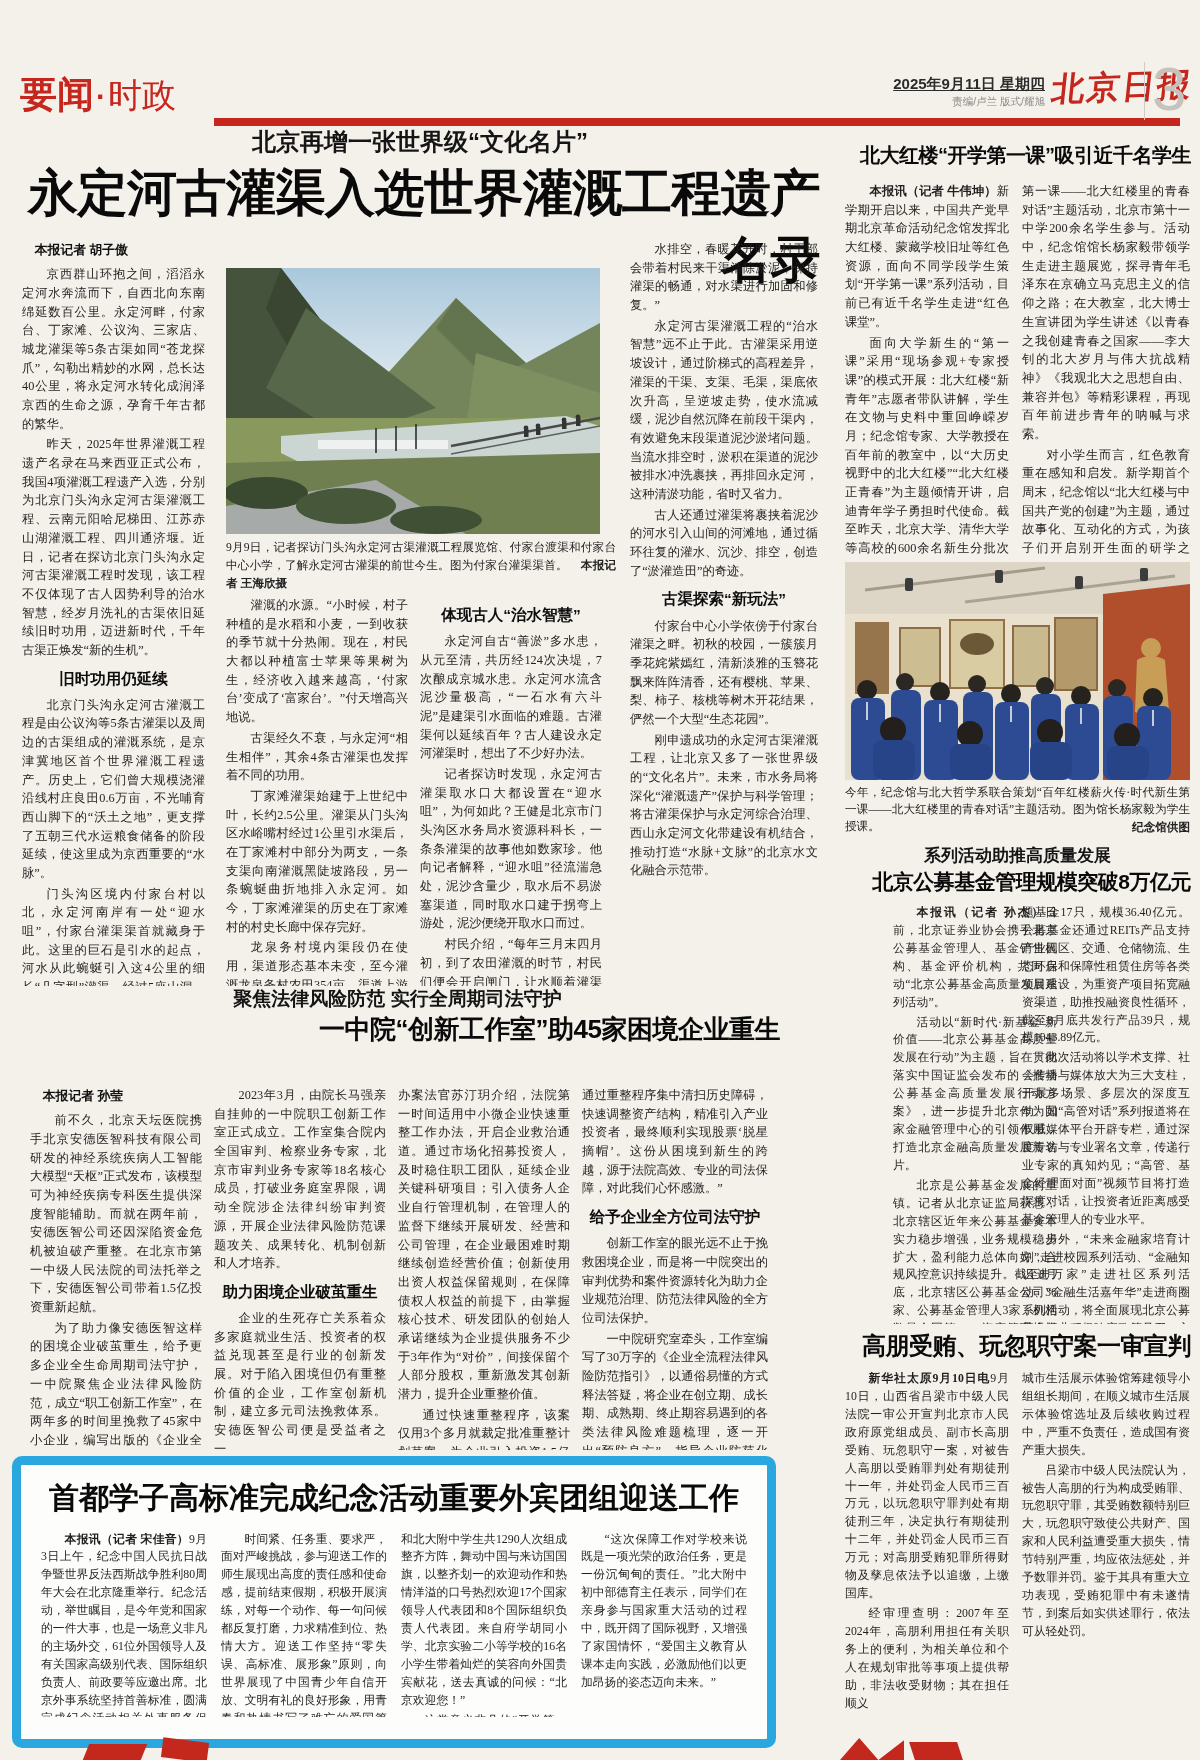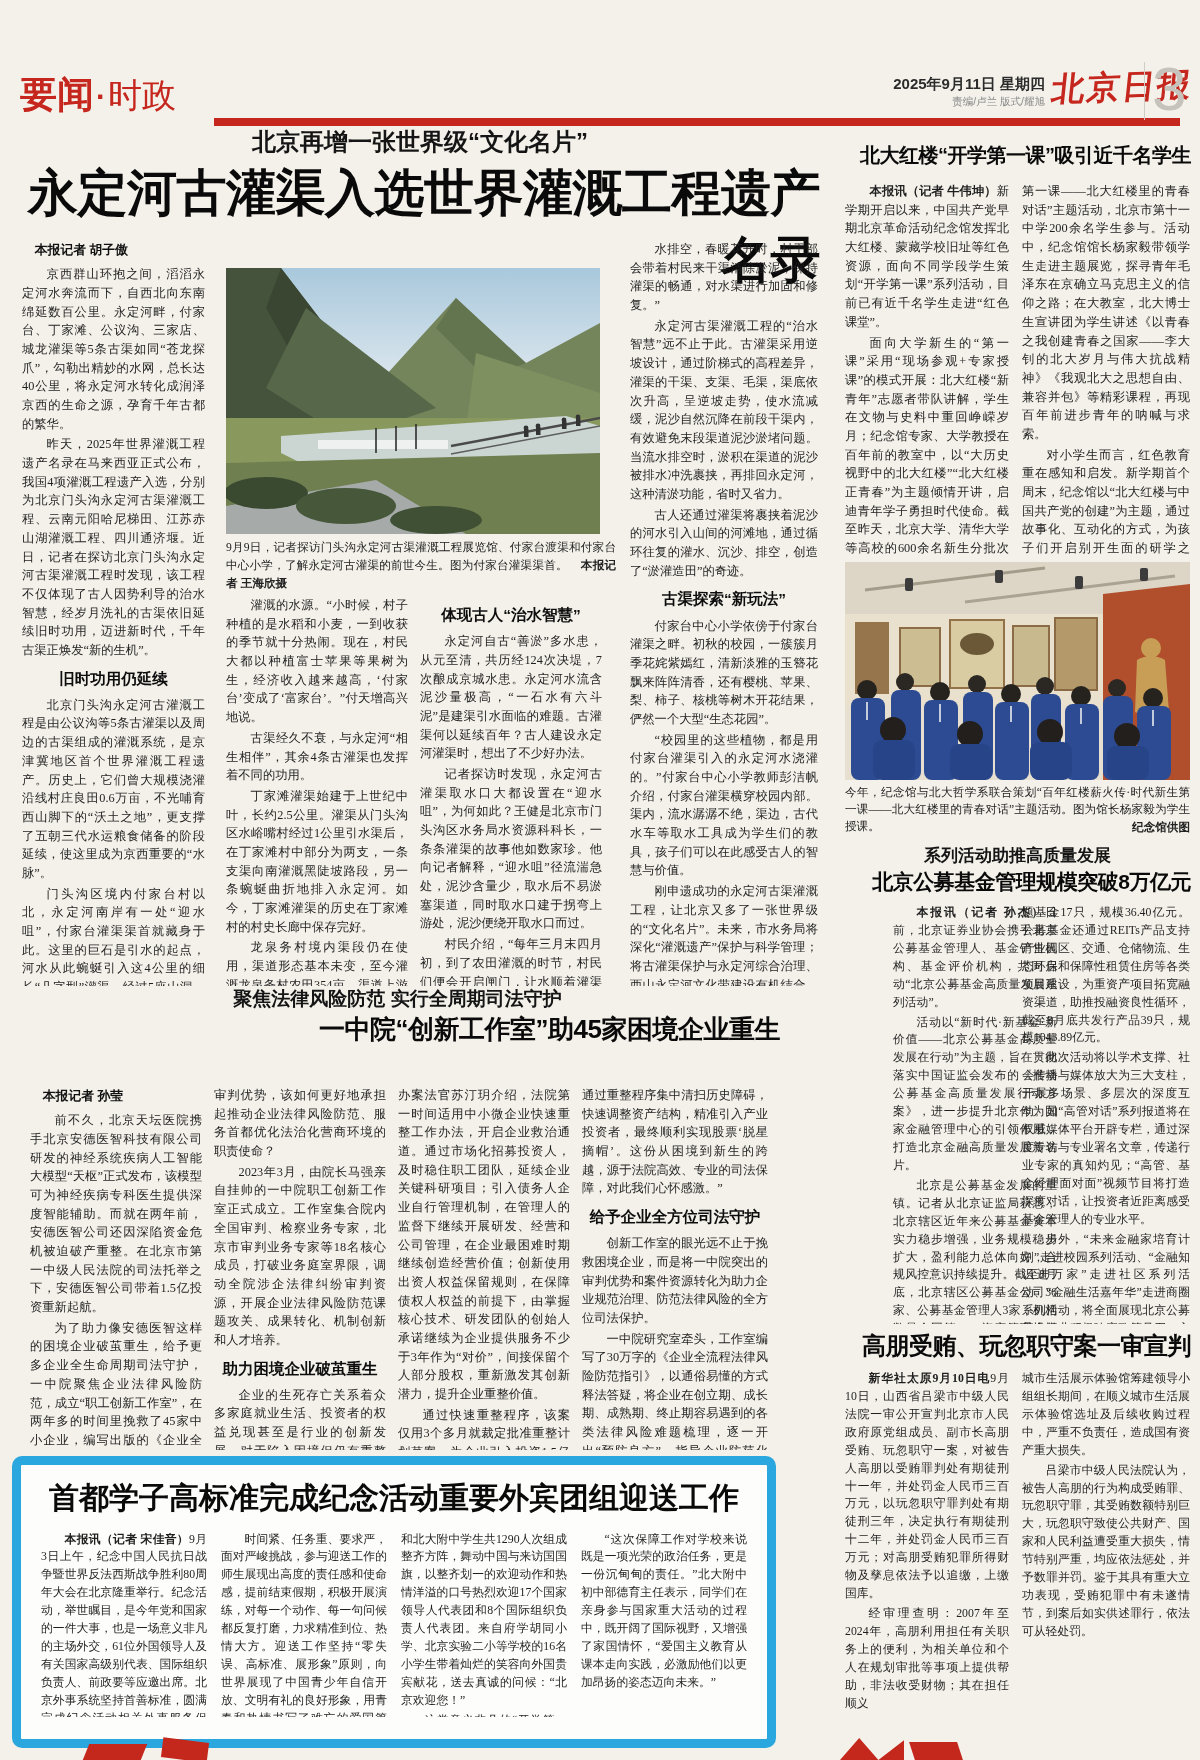--- a/index.html
+++ b/index.html
@@ -18,21 +18,21 @@
   .headline{position:absolute;text-align:right;font-weight:900;color:#0a0a0a;
             font-family:"Liberation Sans","DejaVu Sans",sans-serif;letter-spacing:-0.5px;}
   .caption{font:11.6px/1.45 "Liberation Serif","DejaVu Serif",serif;color:#222;text-align:justify;}
   .caption .credit{font-weight:bold;font-family:"Liberation Sans","DejaVu Sans",sans-serif;}
   .sectionbar{position:absolute;left:20px;top:70px;font-family:"Liberation Sans","DejaVu Sans",sans-serif;color:#c5261d;}
   .sectionbar .a{font-size:37px;font-weight:900;}
   .sectionbar .d{font-size:30px;font-weight:700;margin:0 2px;}
   .sectionbar .b{font-size:34px;font-weight:500;}
   .redrule{position:absolute;left:214px;top:118px;width:966px;height:8px;background:#c5261d;}
   .dateblock{position:absolute;left:830px;top:74px;width:215px;text-align:right;}
-  .dateblock .d1{font:bold 15px/1.3 "Liberation Sans","DejaVu Sans",sans-serif;color:#2b2b2b;}
+  .dateblock .d1{font:bold 15px/1.3 "Liberation Sans","DejaVu Sans",sans-serif;color:#2b2b2b;text-decoration:underline;}
   .dateblock .d2{font:10.5px/1.5 "Liberation Sans","DejaVu Sans",sans-serif;color:#8a8a8a;}
   .masthead{position:absolute;left:1052px;top:68px;font:bold 33px/1.2 "Liberation Serif","DejaVu Serif",serif;
             color:#c5261d;transform:skewX(-8deg) rotate(-2deg);letter-spacing:2px;}
   .pagenum{position:absolute;left:1152px;top:58px;font:300 62px/1 "Liberation Sans","DejaVu Sans",sans-serif;color:#c6c3bc;}
   .pndiv{position:absolute;left:1144px;top:62px;width:1px;height:58px;background:#cfccc5;}
   .bluebox{position:absolute;left:12px;top:1456px;width:764px;height:292px;border:9px solid #2aa7de;
            border-radius:10px;background:#fdfdfb;box-sizing:border-box;padding:12px 20px;overflow:hidden;}
   .bluebox .bbh{text-align:center;font:900 30px/1.25 "Liberation Sans","DejaVu Sans",sans-serif;color:#0a0a0a;margin:2px 0 14px;}
   .bbcols{display:flex;gap:14px;height:186px;overflow:hidden;}
   .bbcols .c{flex:1;overflow:hidden;}
@@ -128,21 +128,20 @@
   <p class="bp">记者探访时发现，永定河古灌渠取水口大都设置在“迎水咀”，为何如此？王健是北京市门头沟区水务局水资源科科长，一条条灌渠的故事他如数家珍。他向记者解释，“迎水咀”径流湍急处，泥沙含量少，取水后不易淤塞渠道，同时取水口建于拐弯上游处，泥沙便绕开取水口而过。</p>
   <p class="bp">村民介绍，“每年三月末四月初，到了农田灌溉的时节，村民们便会开启闸门，让水顺着灌渠流进田间地头，现在村内的田地都能‘喝上’永定河水。”王梅指着拦水坝上竖起的泄水闸门介绍，“冬天我们会将渠</p>
 </div>
 
 <div class="col" style="left:630px;top:240px;width:188px;height:746px;">
   <p class="bp">水排空，春暖花开时，村干部会带着村民来干渠清除淤泥，保持灌渠的畅通，对水渠进行加固和修复。”</p>
   <p class="bp">永定河古渠灌溉工程的“治水智慧”远不止于此。古灌渠采用逆坡设计，通过阶梯式的高程差异，灌渠的干渠、支渠、毛渠，渠底依次升高，呈逆坡走势，使水流减缓，泥沙自然沉降在前段干渠内，有效避免末段渠道泥沙淤堵问题。当流水排空时，淤积在渠道的泥沙被排水冲洗裹挟，再排回永定河，这种清淤功能，省时又省力。</p>
   <p class="bp">古人还通过灌渠将裹挟着泥沙的河水引入山间的河滩地，通过循环往复的灌水、沉沙、排空，创造了“淤灌造田”的奇迹。</p>
   <span class="sub">古渠探索“新玩法”</span>
   <p class="bp">付家台中心小学依傍于付家台灌渠之畔。初秋的校园，一簇簇月季花姹紫嫣红，清新淡雅的玉簪花飘来阵阵清香，还有樱桃、苹果、梨、柿子、核桃等树木开花结果，俨然一个大型“生态花园”。</p>
-  <p class="bp">“校园里的这些植物，都是用付家台灌渠引入的永定河水浇灌的。”付家台中心小学教师彭洁帆介绍，付家台灌渠横穿校园内部。渠内，流水潺潺不绝，渠边，古代水车等取水工具成为学生们的教具，孩子们可以在此感受古人的智慧与价值。</p>
   <p class="bp">刚申遗成功的永定河古渠灌溉工程，让北京又多了一张世界级的“文化名片”。未来，市水务局将深化“灌溉遗产”保护与科学管理；将古灌渠保护与永定河综合治理、西山永定河文化带建设有机结合，推动打造“水脉+文脉”的北京水文化融合示范带。</p>
 </div>
 
 <div class="headline" style="left:843px;top:142px;width:348px;font-size:20px;">北大红楼“开学第一课”吸引近千名学生</div>
 <div class="col" style="left:845px;top:182px;width:164px;height:376px;">
   <p class="bp"><b>本报讯（记者 牛伟坤）</b><span>新学期开启以来，中国共产党早期北京革命活动纪念馆发挥北大红楼、蒙藏学校旧址等红色资源，面向不同学段学生策划“开学第一课”系列活动，目前已有近千名学生走进“红色课堂”。</span></p>
   <p class="bp">面向大学新生的“第一课”采用“现场参观+专家授课”的模式开展：北大红楼“新青年”志愿者带队讲解，学生在文物与史料中重回峥嵘岁月；纪念馆专家、大学教授在百年前的教室中，以“大历史视野中的北大红楼”“北大红楼正青春”为主题倾情开讲，启迪青年学子勇担时代使命。截至昨天，北京大学、清华大学等高校的600余名新生分批次走进纪念馆。“拂去历史的烟尘，踏出书本的世界，此次北大红楼之旅将那段尘封的历史鲜活再现。”北大2025级本科生黎子悦说，“第一课”为自己带来一次精神的淬炼，让信念的火种长存于心中。</p>
 
 </div>
 <div class="col" style="left:1022px;top:182px;width:168px;height:376px;">
@@ -262,21 +261,20 @@
 <div class="kicker" style="left:20px;top:988px;width:755px;font-size:19px;">聚焦法律风险防范 实行全周期司法守护</div>
 <div class="headline" style="left:15px;top:1012px;width:765px;font-size:26px;">一中院“创新工作室”助45家困境企业重生</div>
 
 <div class="col" style="left:30px;top:1086px;width:172px;height:364px;">
   <p class="byline">本报记者 孙莹</p>
   <p class="bp">前不久，北京天坛医院携手北京安德医智科技有限公司研发的神经系统疾病人工智能大模型“天枢”正式发布，该模型可为神经疾病专科医生提供深度智能辅助。而就在两年前，安德医智公司还因深陷资金危机被迫破产重整。在北京市第一中级人民法院的司法托举之下，安德医智公司带着1.5亿投资重新起航。</p>
   <p class="bp">为了助力像安德医智这样的困境企业破茧重生，给予更多企业全生命周期司法守护，一中院聚焦企业法律风险防范，成立“职工创新工作室”，在两年多的时间里挽救了45家中小企业，编写出版的《企业全流程法律风险防范指引》成为万千企业加强管理防范风险的精准指南。近日，该创新工作室获评“北京市级职工创新工作室”。</p>
 
 </div>
 <div class="col" style="left:214px;top:1086px;width:172px;height:364px;">
-  <p class="bp" style="text-indent:0;">审判优势，该如何更好地承担起推动企业法律风险防范、服务首都优化法治化营商环境的职责使命？</p>
   <p class="bp">2023年3月，由院长马强亲自挂帅的一中院职工创新工作室正式成立。工作室集合院内全国审判、检察业务专家，北京市审判业务专家等18名核心成员，打破业务庭室界限，调动全院涉企法律纠纷审判资源，开展企业法律风险防范课题攻关、成果转化、机制创新和人才培养。</p>
   <span class="sub">助力困境企业破茧重生</span>
   <p class="bp">企业的生死存亡关系着众多家庭就业生活、投资者的权益兑现甚至是行业的创新发展。对于陷入困境但仍有重整价值的企业，工作室创新机制，建立多元司法挽救体系。安德医智公司便是受益者之一。</p>
 
 </div>
 <div class="col" style="left:398px;top:1086px;width:172px;height:364px;">
   <p class="bp" style="text-indent:0;">办案法官苏汀玥介绍，法院第一时间适用中小微企业快速重整工作办法，开启企业救治通道。通过市场化招募投资人，及时稳住职工团队，延续企业关键科研项目；引入债务人企业自行管理机制，在管理人的监督下继续开展研发、经营和公司管理，在企业最困难时期继续创造经营价值；创新使用出资人权益保留规则，在保障债权人权益的前提下，由掌握核心技术、研发团队的创始人承诺继续为企业提供服务不少于3年作为“对价”，间接保留个人部分股权，重新激发其创新潜力，提升企业重整价值。</p>
   <p class="bp">通过快速重整程序，该案仅用3个多月就裁定批准重整计划草案，为企业引入投资1.5亿元。最终，企业破茧重生，创业者继续耕耘，员工保住饭碗，欠付工资及补偿金全额清偿……</p>
 
 </div>

